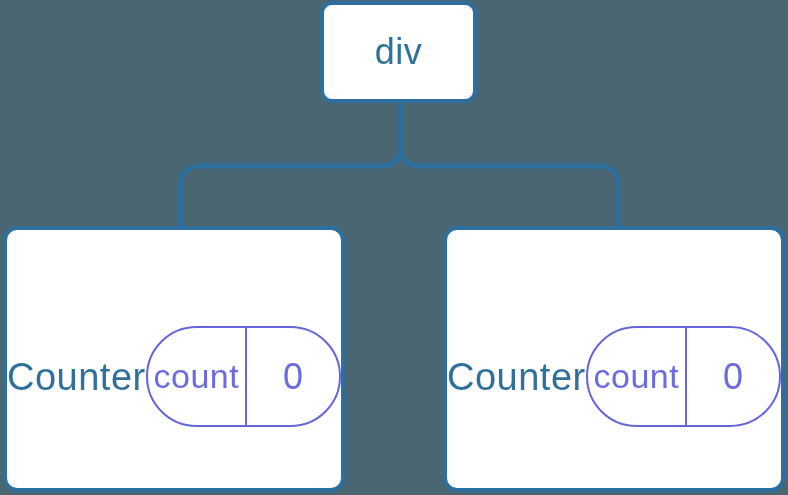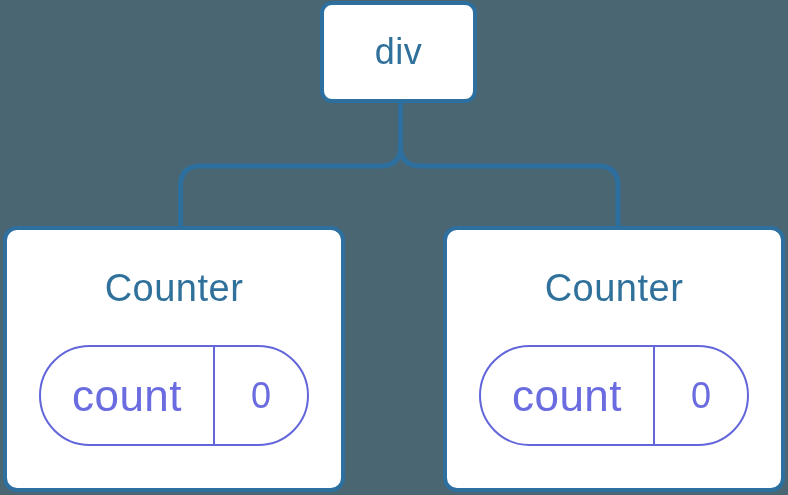--- a/index.html
+++ b/index.html
@@ -45,21 +45,21 @@
   .card {
     position: absolute;
     top: 226px;
     width: 342px;
     height: 266px;
     box-sizing: border-box;
     background: #FFFFFF;
     border: 4px solid #2D6F9E;
     border-radius: 14px;
     display: flex;
-    flex-direction: column;
+    flex-direction: row;
     align-items: center;
     z-index: 1;
   }
   .card.left  { left: 3px; }
   .card.right { left: 443px; }
   .card-title {
     margin-top: 36px;
     color: #30719B;
     font-size: 38px;
     line-height: 44px;
@@ -75,21 +75,21 @@
     display: flex;
     align-items: stretch;
     overflow: hidden;
   }
   .pill-key {
     flex: 1 1 auto;
     display: flex;
     align-items: center;
     justify-content: center;
     color: #6A6CDF;
-    font-size: 44px;
+    font-size: 34px;
     letter-spacing: 0.5px;
   }
   .pill-value {
     width: 92px;
     flex: 0 0 auto;
     border-left: 2.5px solid #6366DB;
     display: flex;
     align-items: center;
     justify-content: center;
     color: #6A6CDF;

